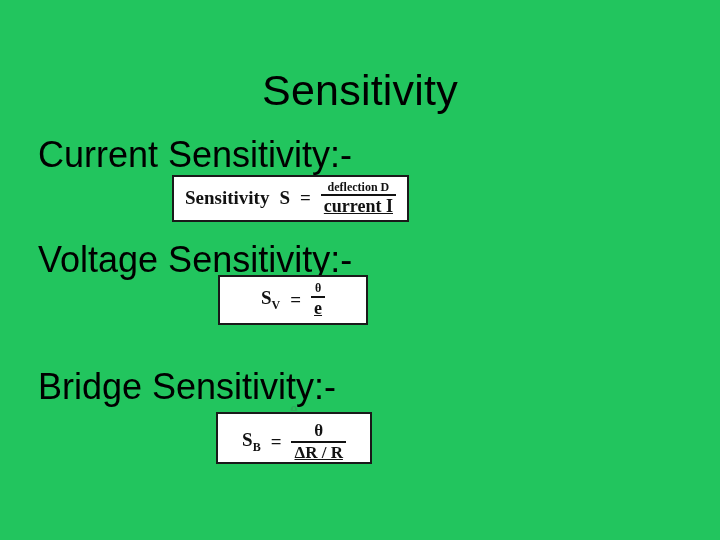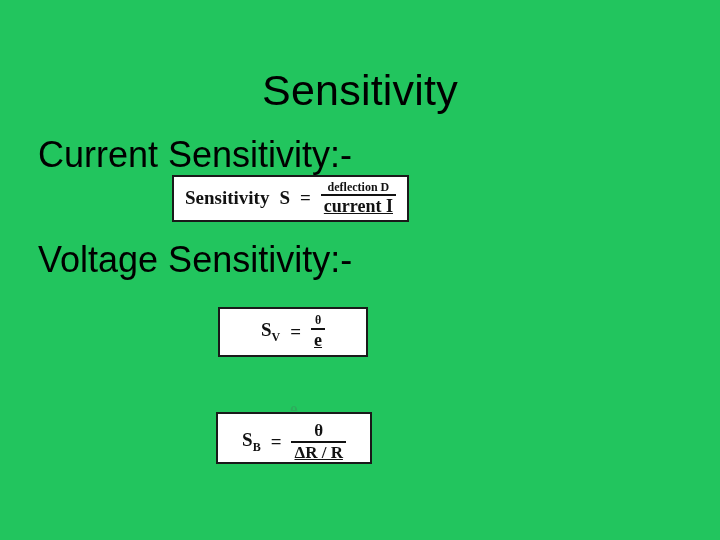--- a/index.html
+++ b/index.html
@@ -64,21 +64,20 @@
     left: 172px;
     top: 175px;
     width: 237px;
     height: 47px;
   }
   .formula-2 {
     left: 218px;
     top: 275px;
     width: 150px;
     height: 50px;
-    margin-top: 32px;
   }
   .formula-3 {
     left: 216px;
     top: 412px;
     width: 156px;
     height: 52px;
     align-items: flex-end;
   }
 
   .eq-row {
@@ -188,20 +187,21 @@
       </span>
       <span class="eq-equals">=</span>
       <span class="fraction">
         <span class="numer theta">θ</span>
         <span class="bar"></span>
         <span class="denom">e</span>
       </span>
     </div>
   </div>
 
+  <div class="heading heading-bridge">Bridge Sensitivity:-</div>
 
   <div class="scan-remnant">θ</div>
 
   <div class="formula-box formula-3">
     <div class="eq-row">
       <span class="eq-lhs">
         <span>S</span><span class="eq-sub">B</span>
       </span>
       <span class="eq-equals">=</span>
       <span class="fraction small">

